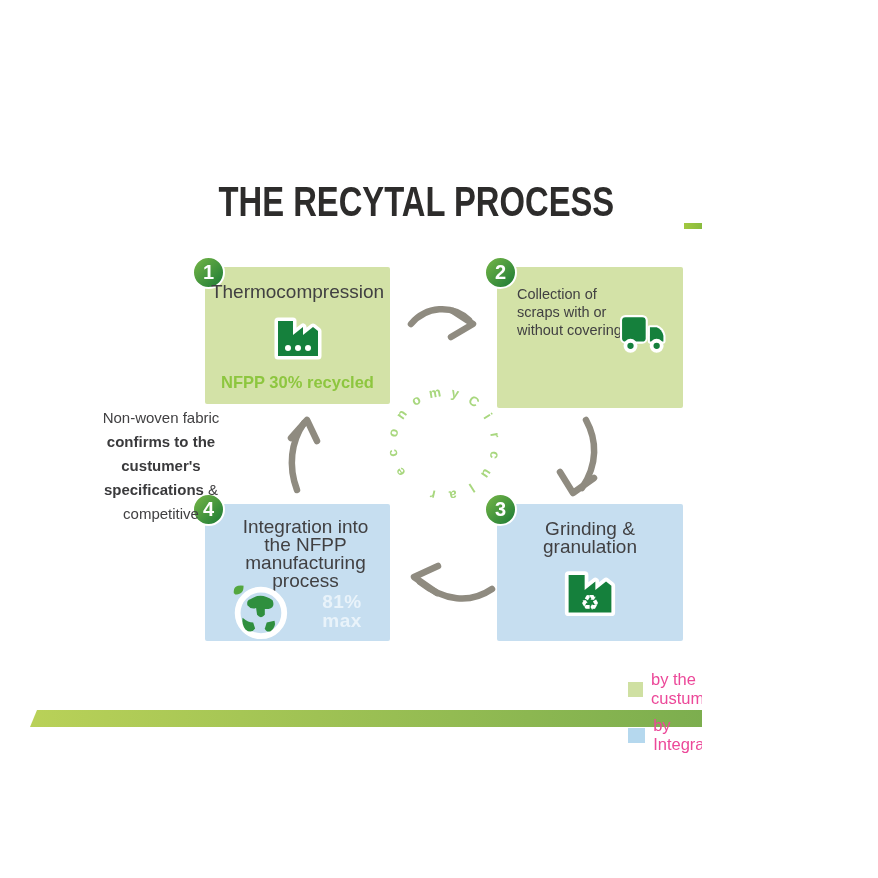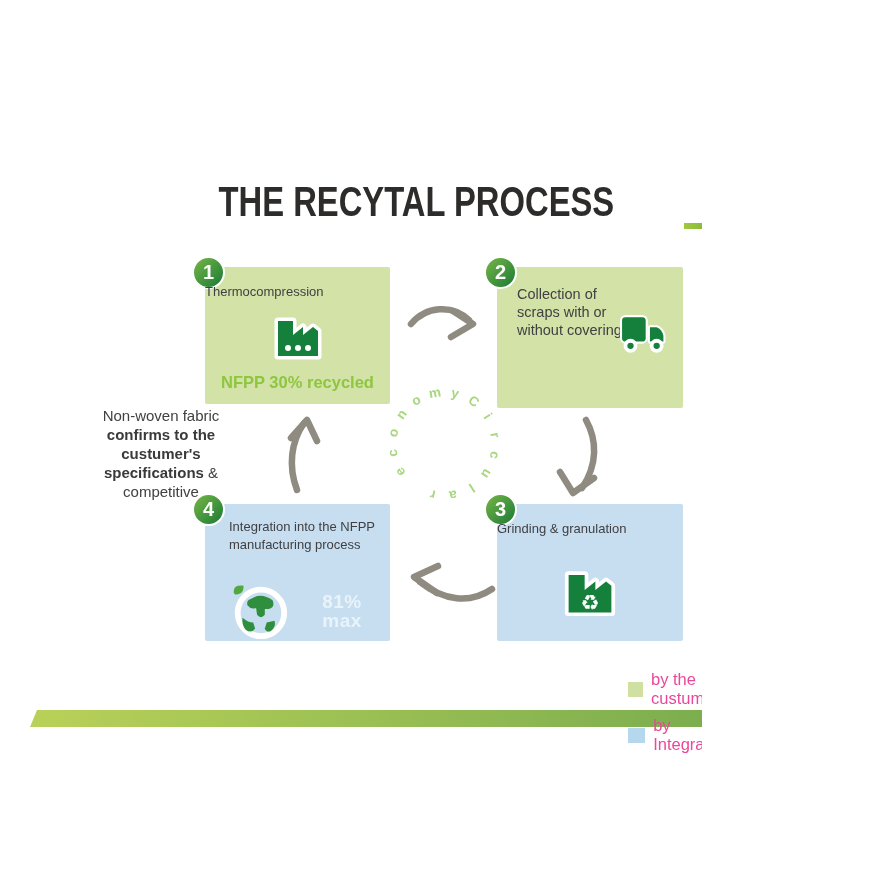--- a/index.html
+++ b/index.html
@@ -19,39 +19,39 @@
   .box1{left:205px;top:267px;width:185px;height:137px;}
   .box2{left:497px;top:267px;width:186px;height:141px;}
   .box3{left:497px;top:504px;width:186px;height:137px;}
   .box4{left:205px;top:504px;width:185px;height:137px;}
 
   .badge{position:absolute;left:-13px;top:-11px;width:33px;height:33px;border-radius:50%;
          background:linear-gradient(135deg,#76b647,#1b7a35);border:2px solid #fff;
          color:#fff;font-size:20px;font-weight:700;display:flex;align-items:center;
          justify-content:center;box-sizing:border-box;}
 
-  .step-title{position:absolute;top:16px;left:0;right:0;text-align:left;
-              font-size:13px;line-height:18px;color:#414042;}
+  .step-title{position:absolute;top:16px;left:0;right:0;text-align:center;
+              font-size:19px;line-height:18px;color:#414042;}
   .box2 .step-title{left:20px;right:40px;text-align:left;top:18px;font-size:14.5px;}
   .box4 .step-title{top:14px;left:8px;right:8px;margin-left:16px;}
 
   .step-highlight{position:absolute;bottom:12px;left:0;right:0;text-align:center;
                   font-weight:700;color:#8dc63f;font-size:16.5px;line-height:19px;}
   .box2 .step-highlight{bottom:12px;font-size:16px;}
   .box4 .step-highlight{left:95px;right:6px;top:88px;bottom:auto;color:#e9f3fa;
                         font-size:19px;letter-spacing:.5px;}
 
   .icon{position:absolute;}
   .box1 .icon{left:50%;top:43px;transform:translateX(-50%);}
   .box2 .icon{right:12px;top:45px;}
   .box3 .icon{left:50%;top:56px;transform:translateX(-50%);}
   .box4 .icon{left:22px;top:74px;}
 
   .side-note{position:absolute;left:82px;top:406px;width:158px;text-align:center;
-             font-size:15px;line-height:19px;color:#414042;}
+             font-size:15px;line-height:24px;color:#414042;}
   .side-note b{color:#3a3a3c;}
 
   #circle-text{position:absolute;left:389px;top:389px;width:110px;height:110px;}
   #circle-text span{position:absolute;left:50%;top:50%;font-size:13.5px;font-weight:600;
                     color:#a8d77e;}
 
   .legend{position:absolute;left:628px;top:670px;font-size:16.5px;color:#ec4899;}
   .legend-row{display:flex;align-items:center;margin-bottom:8px;}
   .swatch{width:21px;height:15px;margin-right:8px;display:inline-block;}
   .swatch.green-swatch{background:#cfe0a2;}

